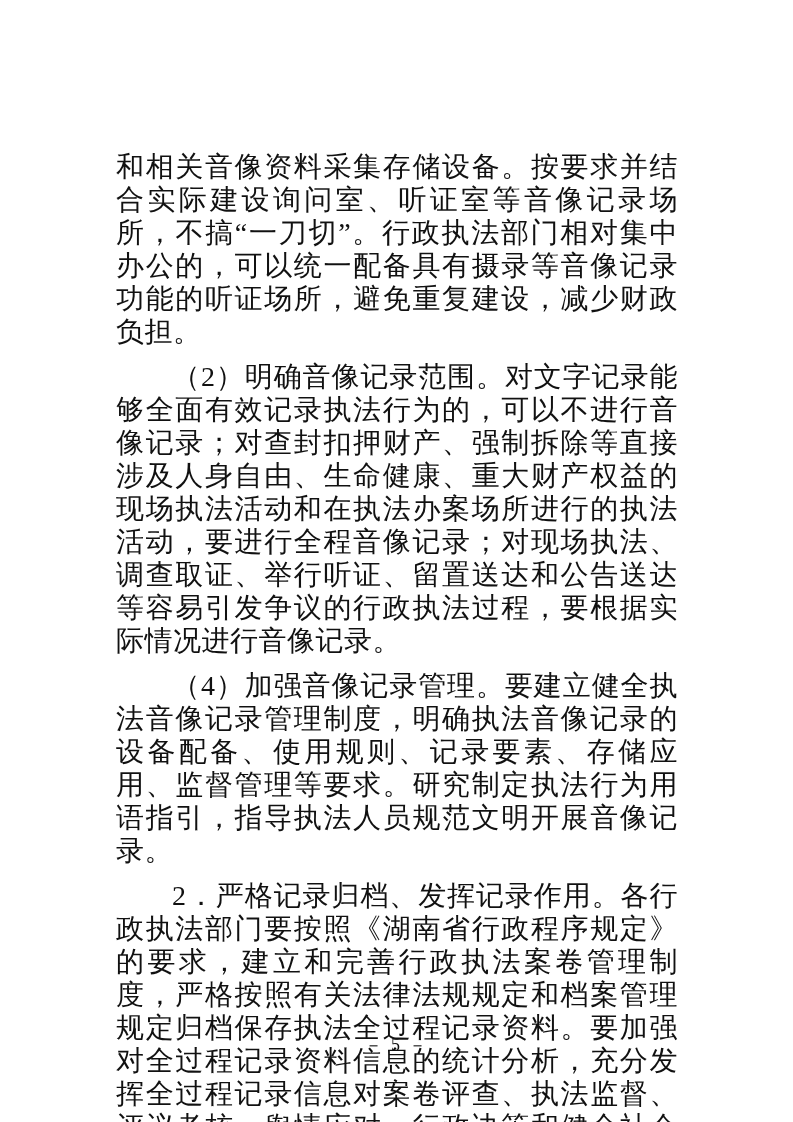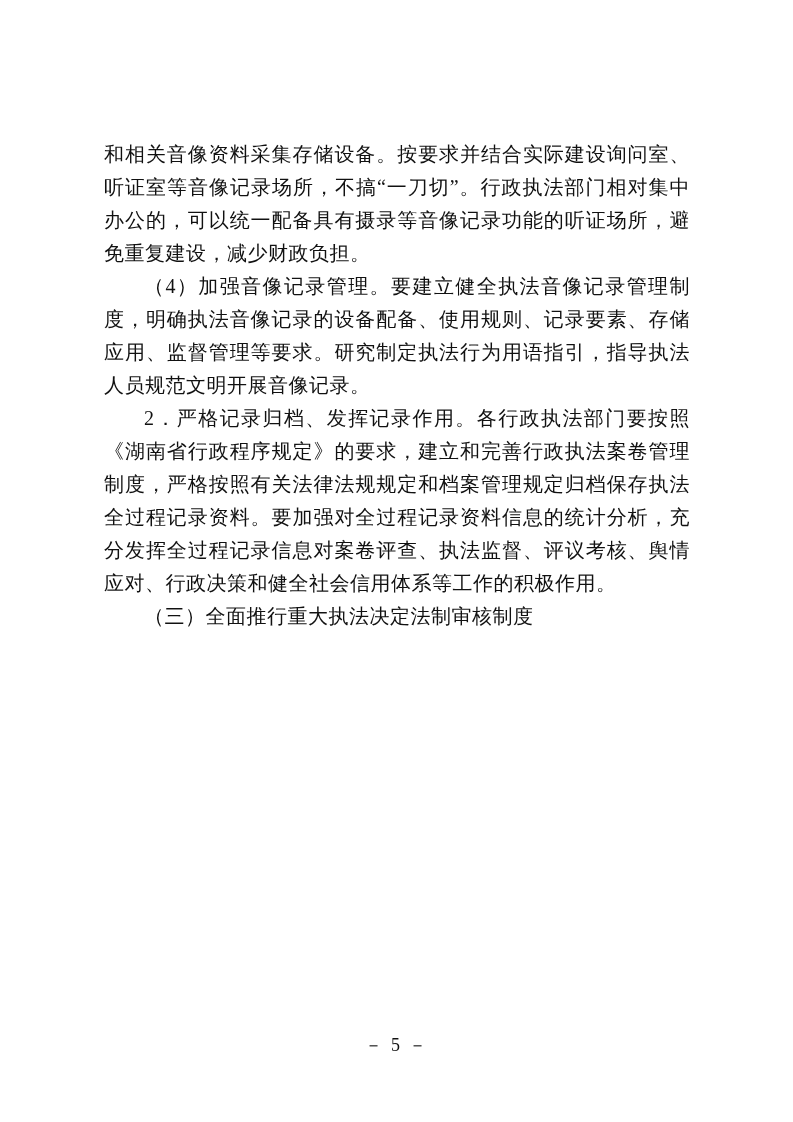--- a/index.html
+++ b/index.html
@@ -16,26 +16,26 @@
     font-family: "Liberation Serif", "DejaVu Serif", serif;
     color: #111111;
   }
   .content {
     position: absolute;
     left: 104px;
     top: 138px;
     width: 586px;
   }
   .para {
-    font-size: 20px;
+    font-size: 28px;
     line-height: 33px;
     text-align: justify;
     text-justify: inter-ideograph;
     letter-spacing: 0.5px;
-    margin: 0;
+    margin: 12px;
     text-indent: 2em;
     word-break: break-all;
   }
   .para.no-indent {
     text-indent: 0;
   }
   .para.heading {
     font-weight: normal;
   }
   .page-number {
@@ -48,18 +48,19 @@
     letter-spacing: 2px;
     color: #111111;
   }
 </style>
 </head>
 <body>
 
 <div class="page">
   <div class="content">
     <p class="para no-indent">和相关音像资料采集存储设备。按要求并结合实际建设询问室、听证室等音像记录场所，不搞“一刀切”。行政执法部门相对集中办公的，可以统一配备具有摄录等音像记录功能的听证场所，避免重复建设，减少财政负担。</p>
+    <p class="para">（2）明确音像记录范围。对文字记录能够全面有效记录执法行为的，可以不进行音像记录；对查封扣押财产、强制拆除等直接涉及人身自由、生命健康、重大财产权益的现场执法活动和在执法办案场所进行的执法活动，要进行全程音像记录；对现场执法、调查取证、举行听证、留置送达和公告送达等容易引发争议的行政执法过程，要根据实际情况进行音像记录。</p>
     <p class="para">（4）加强音像记录管理。要建立健全执法音像记录管理制度，明确执法音像记录的设备配备、使用规则、记录要素、存储应用、监督管理等要求。研究制定执法行为用语指引，指导执法人员规范文明开展音像记录。</p>
     <p class="para">2．严格记录归档、发挥记录作用。各行政执法部门要按照《湖南省行政程序规定》的要求，建立和完善行政执法案卷管理制度，严格按照有关法律法规规定和档案管理规定归档保存执法全过程记录资料。要加强对全过程记录资料信息的统计分析，充分发挥全过程记录信息对案卷评查、执法监督、评议考核、舆情应对、行政决策和健全社会信用体系等工作的积极作用。</p>
     <p class="para heading">（三）全面推行重大执法决定法制审核制度</p>
   </div>
   <div class="page-number">－ 5 －</div>
 </div>
 
 </body></html>

